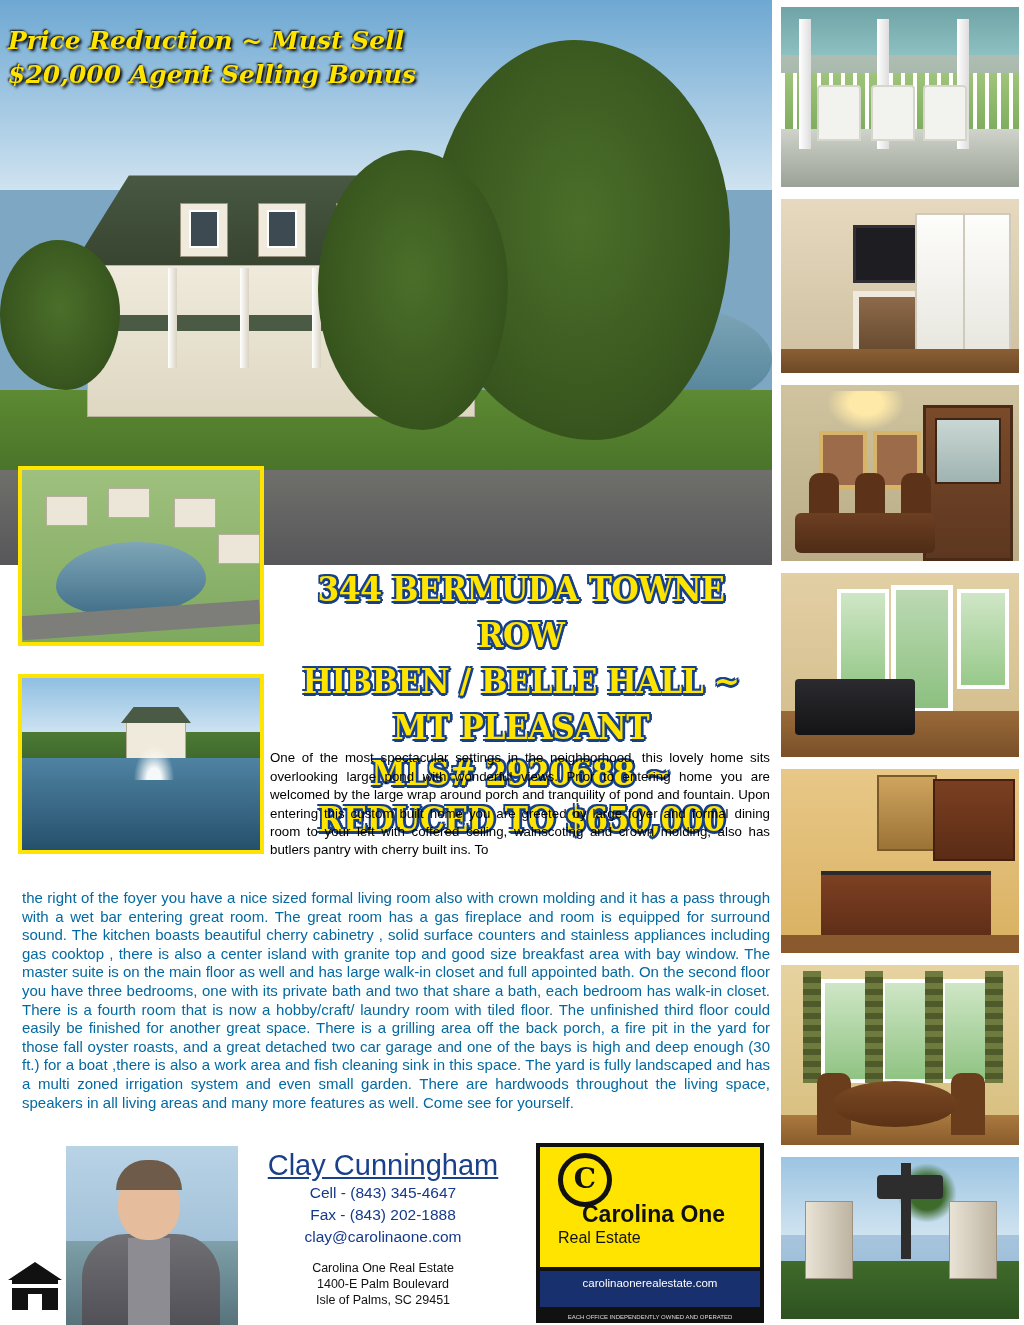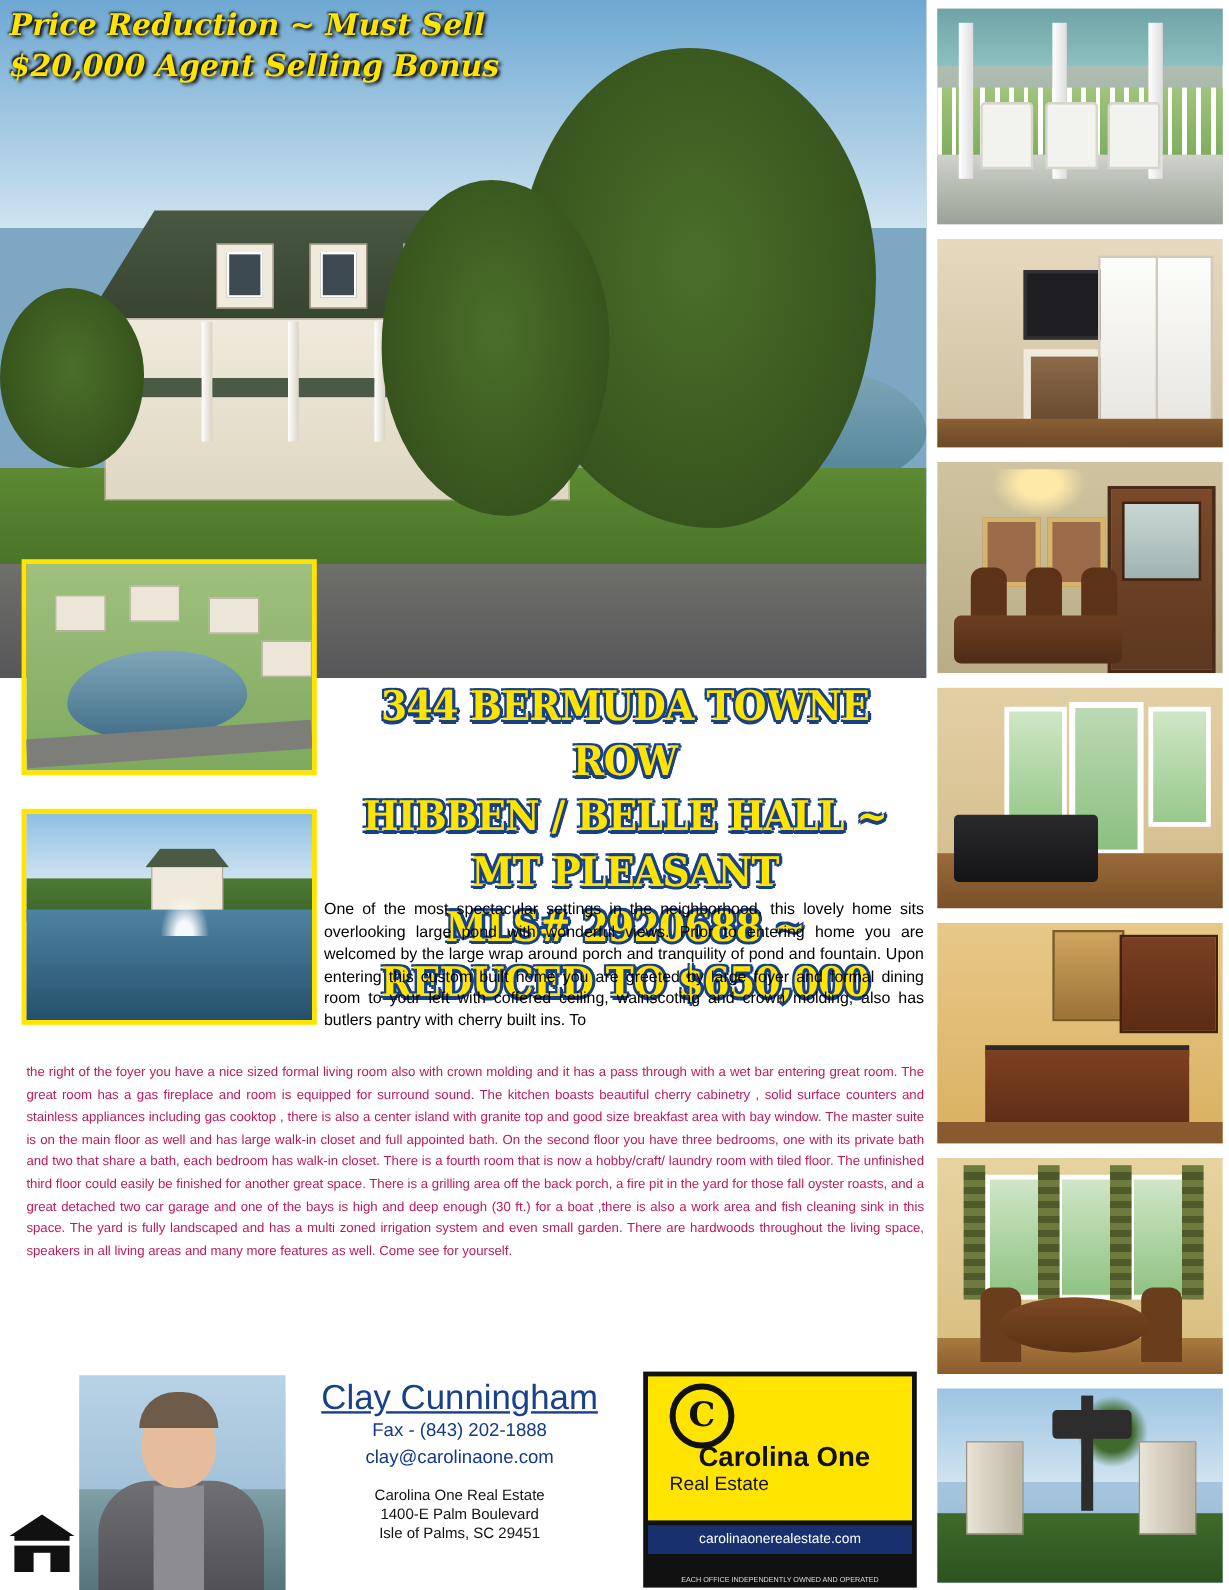--- a/index.html
+++ b/index.html
@@ -80,21 +80,21 @@
   }
   #hero .pond {
     position: absolute; right: 0; bottom: 150px; width: 270px; height: 110px;
     background: linear-gradient(#7fa6b8, #4d7f96);
     border-radius: 60% 40% 50% 50% / 60% 50% 50% 40%;
   }
 
   
   #hero-banner {
     position: absolute;
-    left: 8px; top: 4px;
+    left: 8px; top: 24px;
     width: 430px;
     z-index: 5;
     font-family: "DejaVu Serif", serif;
     font-style: italic;
     font-weight: bold;
     font-size: 25px;
     line-height: 34px;
     color: #ffe400;
     text-shadow: 2px 2px 3px #000, -1px -1px 2px #000;
   }
@@ -212,23 +212,23 @@
     position: absolute;
     left: 270px; top: 736px; width: 500px;
     font-size: 13.3px;
     line-height: 18.4px;
     color: #000;
     text-align: justify;
   }
   #desc-rest {
     position: absolute;
     left: 22px; top: 874px; width: 748px;
-    font-size: 11px;
+    font-size: 15px;
     line-height: 18.6px;
-    color: #be185d;
+    color: #0369a1;
     text-align: justify;
   }
 
   
   #agent-photo {
     position: absolute;
     left: 66px; top: 1146px; width: 172px; height: 179px;
     overflow: hidden;
     background: linear-gradient(#b9d3e6,#8fb2cc);
   }
@@ -284,21 +284,21 @@
   }
   #co-sign .co-name {
     position: absolute; left: 20px; top: 58px;
     font-size: 23px; font-weight: bold; color: #111; margin-left: 26px;
   }
   #co-sign .co-sub {
     position: absolute; left: 22px; top: 86px;
     font-size: 16px; color: #111;
   }
   #co-sign .url {
-    position: absolute; left: 4px; top: 128px; right: 4px; height: 24px;
+    position: absolute; left: 4px; top: 128px; right: 4px; height: 36px;
     background: #18306e;
     color: #fff; font-size: 11.5px; line-height: 24px; text-align: center;
   }
   #co-sign .fineprint {
     position: absolute; left: 4px; bottom: 2px; right: 4px;
     color: #ddd; font-size: 6px; text-align: center; line-height: 8px;
   }
 
   
   #eho {
@@ -452,20 +452,21 @@
 <div id="agent-photo">
   <div class="bg"></div>
   <div class="body2"></div>
   <div class="shirt"></div>
   <div class="head"></div>
   <div class="hair"></div>
 </div>
 
 <div id="agent-info">
   <div class="name">Clay Cunningham</div>
+  <div class="line">Cell - (843) 345-4647</div>
   <div class="line">Fax - (843) 202-1888</div>
   <div class="line">clay@carolinaone.com</div>
   <div class="brokerage">
     <div>Carolina One Real Estate</div>
     <div>1400-E Palm Boulevard</div>
     <div>Isle of Palms, SC 29451</div>
   </div>
 </div>
 
 <div id="co-sign">

